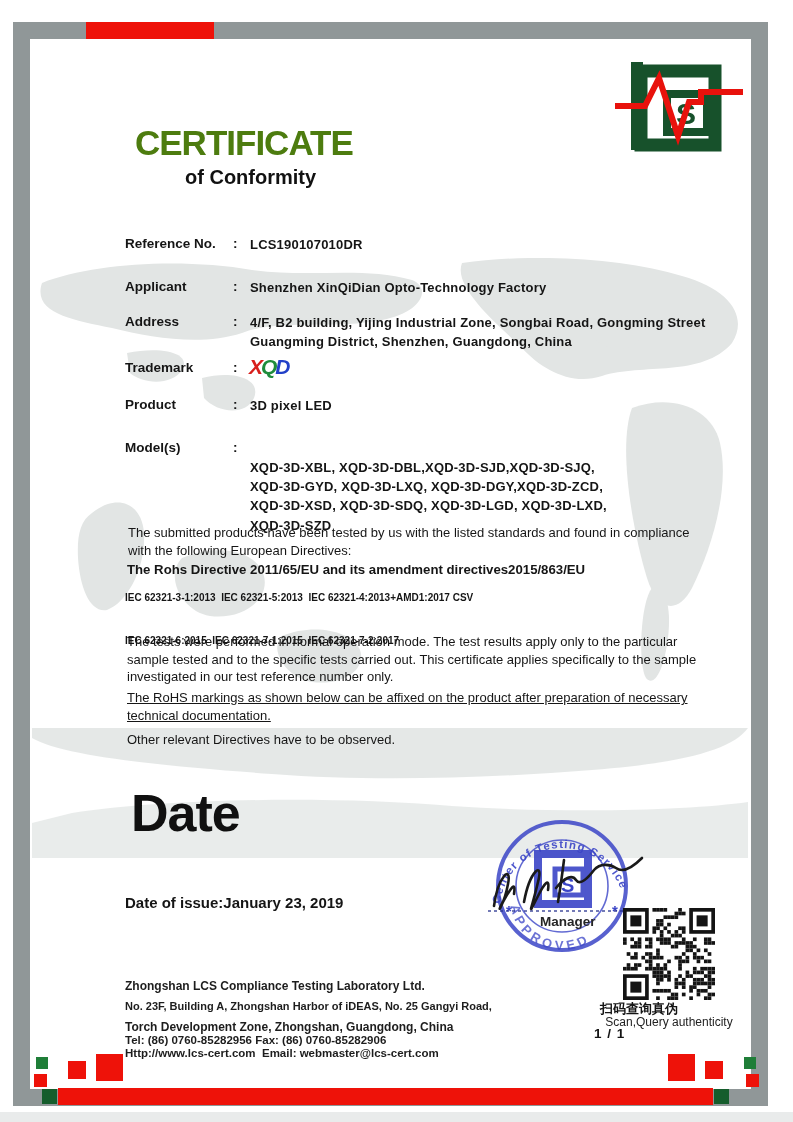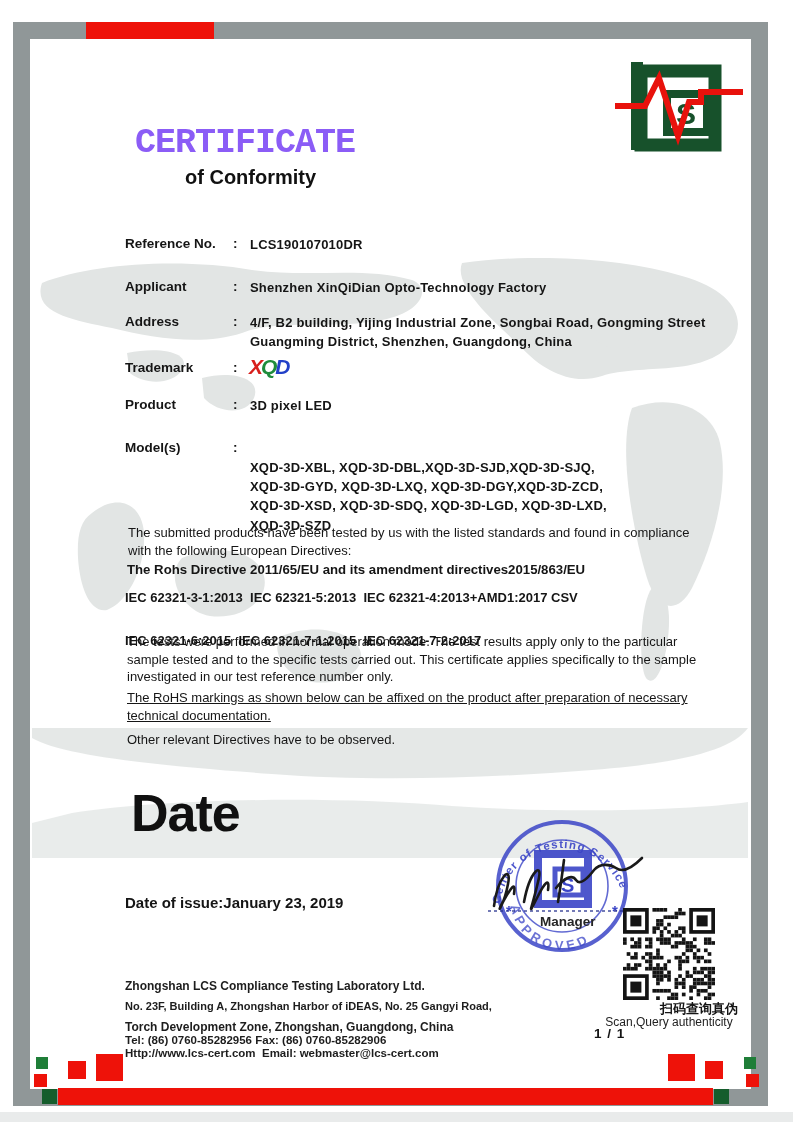--- a/index.html
+++ b/index.html
@@ -12,21 +12,21 @@
   .scan-shadow-bottom { left:0; top:1112px; width:793px; height:10px; background:#e9ebeb; }
   .frame { left:13px; top:22px; width:755px; height:1084px; border:17px solid #909798; background:transparent; }
   .frame-red-seg { left:86px; top:22px; width:128px; height:17px; background:#ee1209; }
 
   
   .watermark { left:32px; top:258px; width:716px; height:600px; z-index:0; }
 
   .content { z-index:2; }
 
   
-  .cert-title { left:135px; top:124px; font-size:35px; font-weight:700; letter-spacing:-1px; color:#8b5cf6; line-height:38px;font-family:Liberation Mono, monospace; }
+  .cert-title { left:135px; top:124px; font-size:35px; font-weight:700; letter-spacing:-1px; color:#4d7c0f; line-height:38px; }
   .cert-subtitle { left:137px; top:166px; font-size:20px; font-weight:700; color:#111;margin-left:48px; }
 
   
   .lcs-logo { left:615px; top:58px; width:128px; height:104px; }
 
   
   .field-label { left:125px; width:105px; font-size:13.5px; font-weight:700; }
   .field-colon { left:233px; font-size:13.5px; font-weight:700; }
   .field-value { left:250px; font-size:13px; font-weight:700; letter-spacing:.2px; line-height:18.5px; }
   .addr { width:462px; }
@@ -34,33 +34,33 @@
 
   .tm-logo { font-size:21px; font-weight:700; font-style:italic; letter-spacing:-2px; }
   .tm-x { color:#d81f1c; }
   .tm-q { color:#1f8c3b; }
   .tm-d { color:#2240c8; }
 
   
   .para { font-size:13px; line-height:17.6px; color:#161616; }
   .p-intro { left:128px; top:524px; width:566px; }
   .p-directive { left:127px; top:562px; font-size:13.2px; font-weight:700; white-space:pre; }
-  .p-iec { left:125px; font-size:13px; font-weight:700; white-space:pre; line-height:18px; }
+  .p-iec { left:125px; font-size:10px; font-weight:700; white-space:pre; line-height:18px; }
   .p-iec1 { top:589px; } .p-iec2 { top:586px;margin-top:46px; }
   .p-tests { left:127px; top:633px; width:570px; }
   .p-markings { left:127px; top:689px; width:570px;text-decoration:underline; }
   .p-other { left:127px; top:731px; width:570px; }
 
   .rohs-mark { left:131px; top:783px; font-size:52px; font-weight:700; letter-spacing:-1px; color:#101010; }
   .date-issue { left:125px; top:894px; font-size:15px; font-weight:700; }
 
   
   .stamp { left:480px; top:814px; width:178px; height:152px; }
   .qr { left:623px; top:908px; width:92px; height:92px; background:#fff; }
-  .qr-caption-cn { left:600px; top:1000px; width:138px; text-align:right; font-size:13px; font-weight:700; }
+  .qr-caption-cn { left:600px; top:1000px; width:138px; text-align:left; font-size:13px; font-weight:700; }
   .qr-caption-en { left:586px; top:1015px; width:166px; text-align:center; font-size:12px; color:#222; }
   .page-indicator { left:594px; top:1026px; font-size:13.5px; font-weight:700; letter-spacing:1px; }
 
   
   .footer-line { left:125px; color:#1d1d1d; }
   .f0 { top:979px;  font-size:12px;   font-weight:700; }
   .f1 { top:1000px; font-size:11px;   font-weight:700; }
   .f2 { top:1020px; font-size:12px;   font-weight:700; }
   .f3 { top:1034px; font-size:11.5px; font-weight:700; white-space:pre; }
   .f4 { top:1047px; font-size:11.5px; font-weight:700; white-space:pre; }

